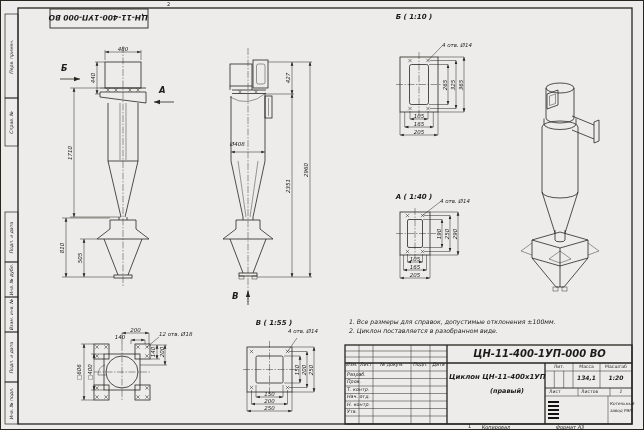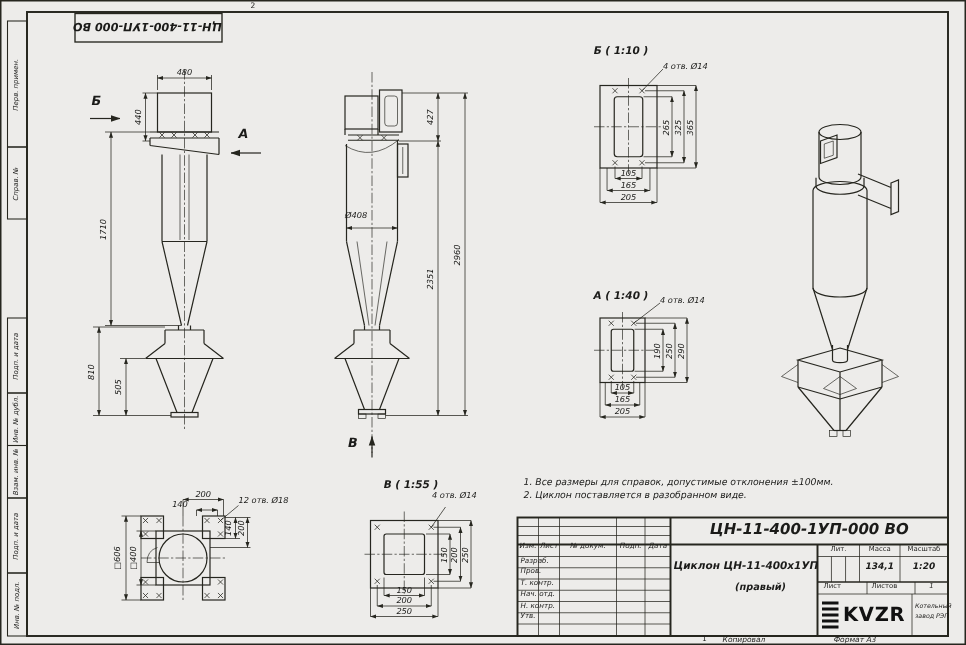--- a/index.html
+++ b/index.html
@@ -284,21 +284,21 @@
 <span class="lab c rot" style="left:72px;top:255px;width:16px;">505</span>
 <span class="lab arr" style="left:61px;top:64px;">Б</span>
 <span class="lab arr" style="left:159px;top:86px;">А</span>
 
 <span class="lab c rot" style="left:280px;top:75px;width:16px;">427</span>
 <span class="lab c rot" style="left:278px;top:182.5px;width:20px;">2351</span>
 <span class="lab c rot" style="left:296px;top:166.5px;width:20px;">2960</span>
 <span class="lab" style="left:230px;top:141px;">Ø408</span>
 <span class="lab arr" style="left:232px;top:291.5px;">В</span>
 
-<span class="lab c ttl" style="left:386px;top:31px;width:56px;">Б ( 1:10 )</span>
+<span class="lab c ttl" style="left:386px;top:14px;width:56px;">Б ( 1:10 )</span>
 <span class="lab" style="left:442px;top:42px;">4 отв. Ø14</span>
 <span class="lab c rot" style="left:437px;top:81.5px;width:16px;">265</span>
 <span class="lab c rot" style="left:445px;top:81.5px;width:16px;">325</span>
 <span class="lab c rot" style="left:453px;top:81.5px;width:16px;">365</span>
 <span class="lab c" style="left:409px;top:112.5px;width:20px;">105</span>
 <span class="lab c" style="left:409px;top:120.5px;width:20px;">165</span>
 <span class="lab c" style="left:409px;top:128.5px;width:20px;">205</span>
 
 <span class="lab c ttl" style="left:386px;top:194px;width:56px;">А ( 1:40 )</span>
 <span class="lab" style="left:440px;top:198px;">4 отв. Ø14</span>
@@ -344,20 +344,16 @@
 <span class="lab c name" style="left:449px;top:374px;width:94px;">Циклон ЦН-11-400х1УП</span>
 <span class="lab c" style="left:449px;top:388px;width:116px;font-size:6.5px;font-weight:bold;">(правый)</span>
 <span class="tb c small" style="left:545px;top:364.5px;width:28px;font-style:normal;">Лит.</span>
 <span class="tb c small" style="left:573px;top:364.5px;width:27px;font-style:normal;">Масса</span>
 <span class="tb c small" style="left:600px;top:364.5px;width:32px;font-style:normal;">Масштаб</span>
 <span class="lab c val" style="left:573px;top:375px;width:27px;">134,1</span>
 <span class="lab c val" style="left:600px;top:375px;width:32px;">1:20</span>
 <span class="tb small" style="left:549px;top:389.5px;font-style:normal;">Лист</span>
 <span class="tb small" style="left:581px;top:389.5px;font-style:normal;">Листов</span>
 <span class="tb c small" style="left:610px;top:389.5px;width:22px;">1</span>
-<div class="logo">
-  <span style="width:14px;"></span>
-  <span class="kv">KVZR</span>
-</div>
 <span class="comp" style="left:610px;top:401px;">Котельный</span>
 <span class="comp" style="left:610px;top:407.5px;">завод РЭП</span>
 
 </div>
 
 </body></html>

